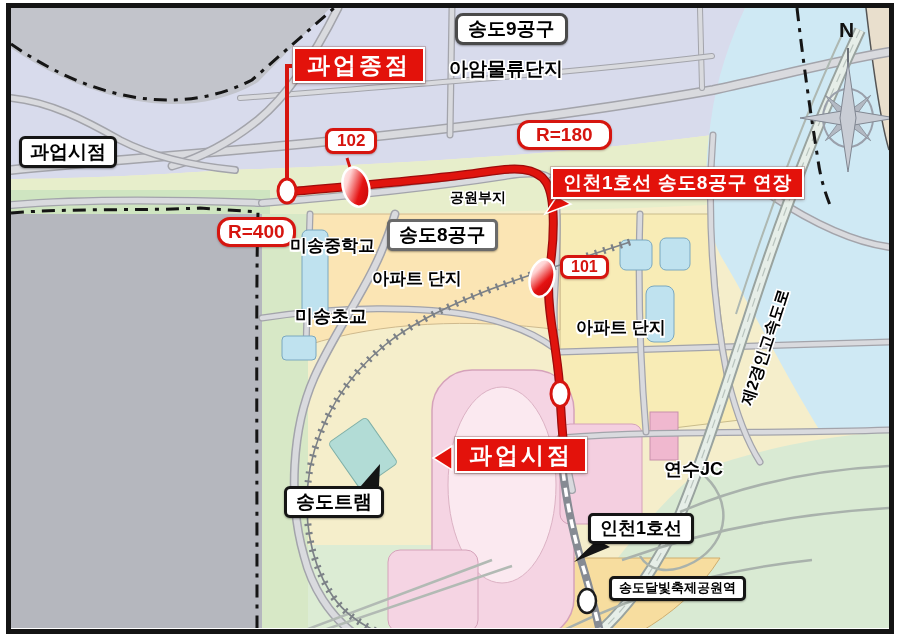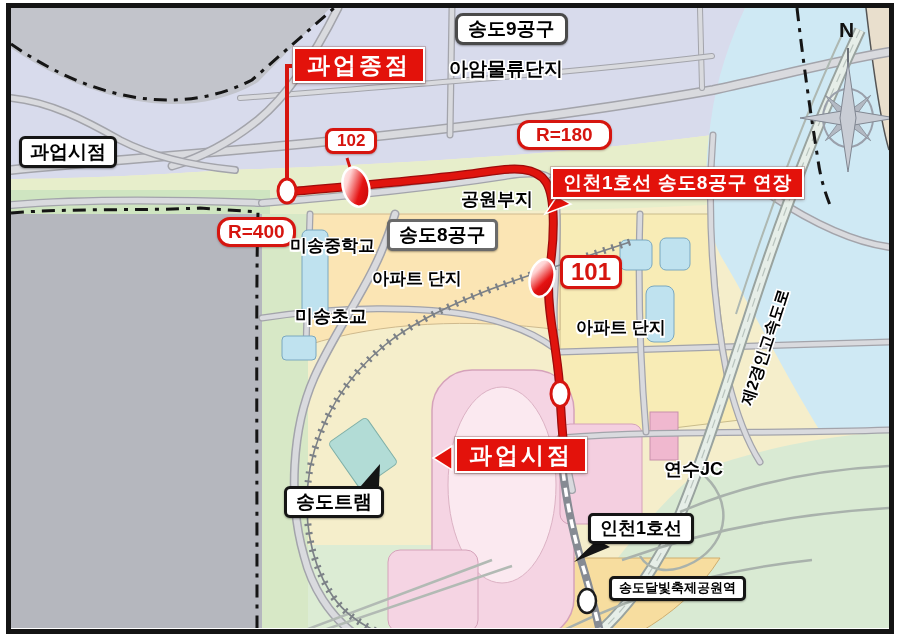--- a/index.html
+++ b/index.html
@@ -192,25 +192,25 @@
 <div class="lbl box-whitered" style="left:325px;top:128px;font-size:17px;padding:0 9px;border-radius:8px;">102</div>
 
 <div class="lbl box-redfill" style="left:551px;top:167px;font-size:19px;padding:3px 10px;letter-spacing:0.5px;">인천1호선 송도8공구 연장</div>
 
 <div class="lbl box-whitered" style="left:217px;top:217px;font-size:19px;padding:1px 8px;border-radius:13px;">R=400</div>
 
 <div class="lbl halo" style="left:290px;top:236px;font-size:17px;">미송중학교</div>
 
 <div class="lbl box-whiteblack" style="left:364px;top:219px;font-size:19px;padding:2px 9px;border-color:#6a6a6a;border-radius:5px;margin-left:23px;">송도8공구</div>
 
-<div class="lbl halo" style="left:461px;top:189px;font-size:18px;">공원부지</div>
+<div class="lbl halo" style="left:450px;top:189px;font-size:14px;">공원부지</div>
 
 <div class="lbl halo" style="left:372px;top:269px;font-size:17px;">아파트 단지</div>
 
-<div class="lbl box-whitered" style="left:560px;top:255px;font-size:24px;padding:0 8px;border-radius:8px;">101</div>
+<div class="lbl box-whitered" style="left:560px;top:255px;font-size:16px;padding:0 8px;border-radius:8px;">101</div>
 
 <div class="lbl halo" style="left:295px;top:306px;font-size:18px;">미송초교</div>
 
 <div class="lbl halo" style="left:576px;top:318px;font-size:17px;">아파트 단지</div>
 
 <div class="lbl halo" style="left:738px;top:402px;font-size:16px;transform:rotate(-72deg);transform-origin:0 0;">제2경인고속도로</div>
 
 <div class="lbl box-redfill" style="left:455px;top:437px;font-size:23px;letter-spacing:3px;padding:3px 12px;">과업시점</div>
 
 <div class="lbl box-whiteblack" style="left:284px;top:486px;font-size:19px;padding:2px 9px;border-radius:6px;">송도트램</div>

